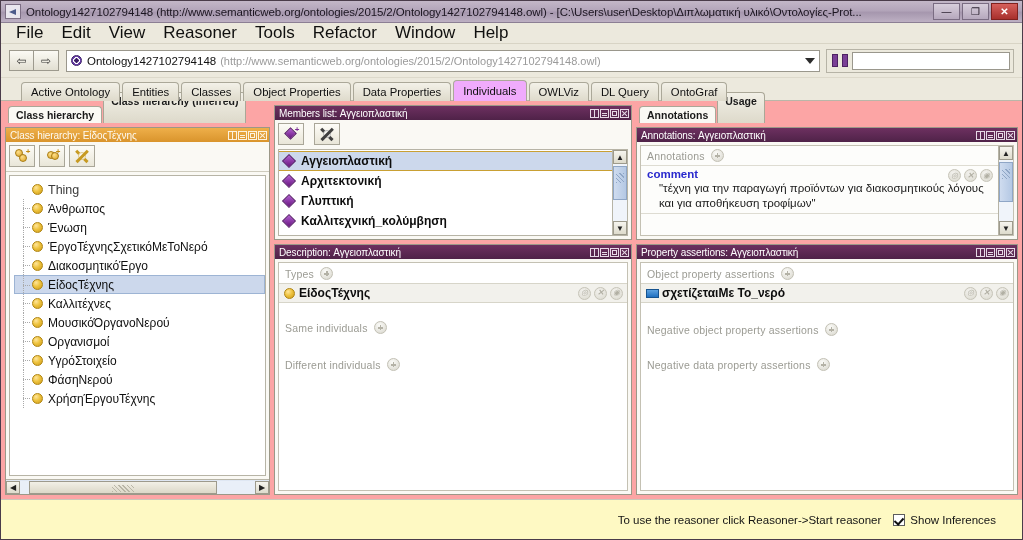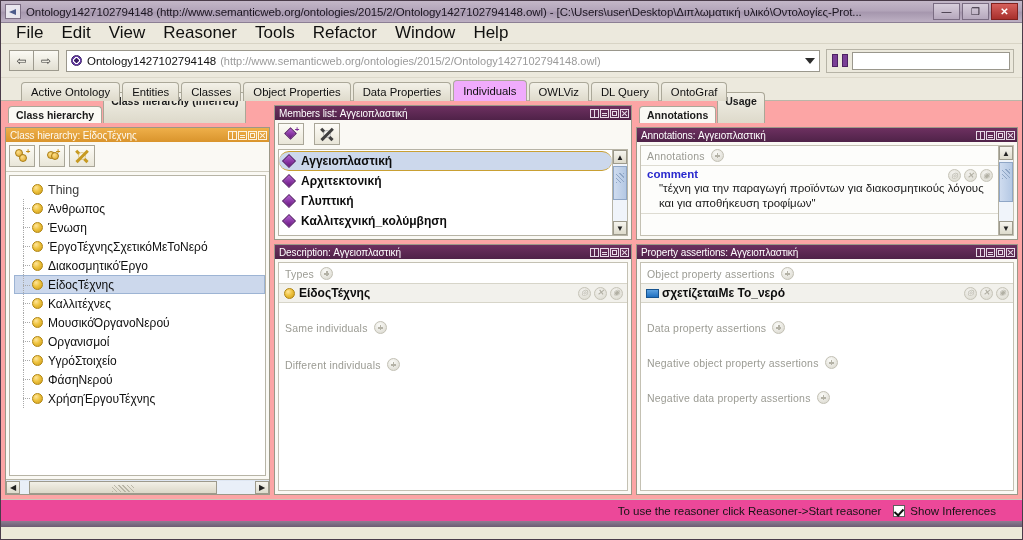--- a/index.html
+++ b/index.html
@@ -520,21 +520,20 @@
     position: relative;
     overflow: hidden;
     box-sizing: border-box;
   }
   .list-inner { position: absolute; left: 0; top: 0; right: 15px; bottom: 0; padding: 1px 0 0 0;}
   .litem {
     display: flex; align-items: center;
     height: 20px;
     padding-left: 5px;
     box-sizing: border-box;
-    border-radius: 10px;
   }
   .litem.selected {
     background: #ccd8ec;
     border-top: 1px solid #c9a033;
     border-bottom: 1px solid #c9a033;
   }
   .idot {
     width: 10px; height: 10px;
     background: linear-gradient(135deg, #b15fd0, #68157f);
     transform: rotate(45deg);
@@ -637,22 +636,22 @@
   .annot-item {
     display: flex; align-items: flex-start;
     border-bottom: 1px solid #dedcd2;
     padding-bottom: 2px;
     position: relative;
   }
   .annot-item .row-actions { position: absolute; right: 5px; top: 3px; margin-left: 0; }
 
   
   .statusbar {
-    height: 22px;
-    background: #ec4899;
+    height: 40px;
+    background: #fef9c3;
     border-top: 1px solid #cbc8ba;
     display: flex;
     align-items: center;
     justify-content: flex-end;
     padding-right: 26px;
     gap: 12px;
     box-sizing: border-box;
   }
   .status-text { font-size: 11.5px; color: #141414; }
   .chk-wrap { display: flex; align-items: center; gap: 5px; }
@@ -1084,24 +1083,20 @@
                   </div>
                 <div class="act-circle x">
                     <i>✕</i>
                   </div>
                 <div class="act-circle">
                     <i>◉</i>
                   </div>
               </div>
             </div>
 
-            <div class="sec-row" style="padding-top:18px;">
-              <div class="sec-label">Data property assertions</div>
-              <div class="plus-circle"></div>
-            </div>
 
             <div class="sec-row" style="padding-top:20px;">
               <div class="sec-label">Negative object property assertions</div>
               <div class="plus-circle"></div>
             </div>
 
             <div class="sec-row" style="padding-top:20px;">
               <div class="sec-label">Negative data property assertions</div>
               <div class="plus-circle"></div>
             </div>

